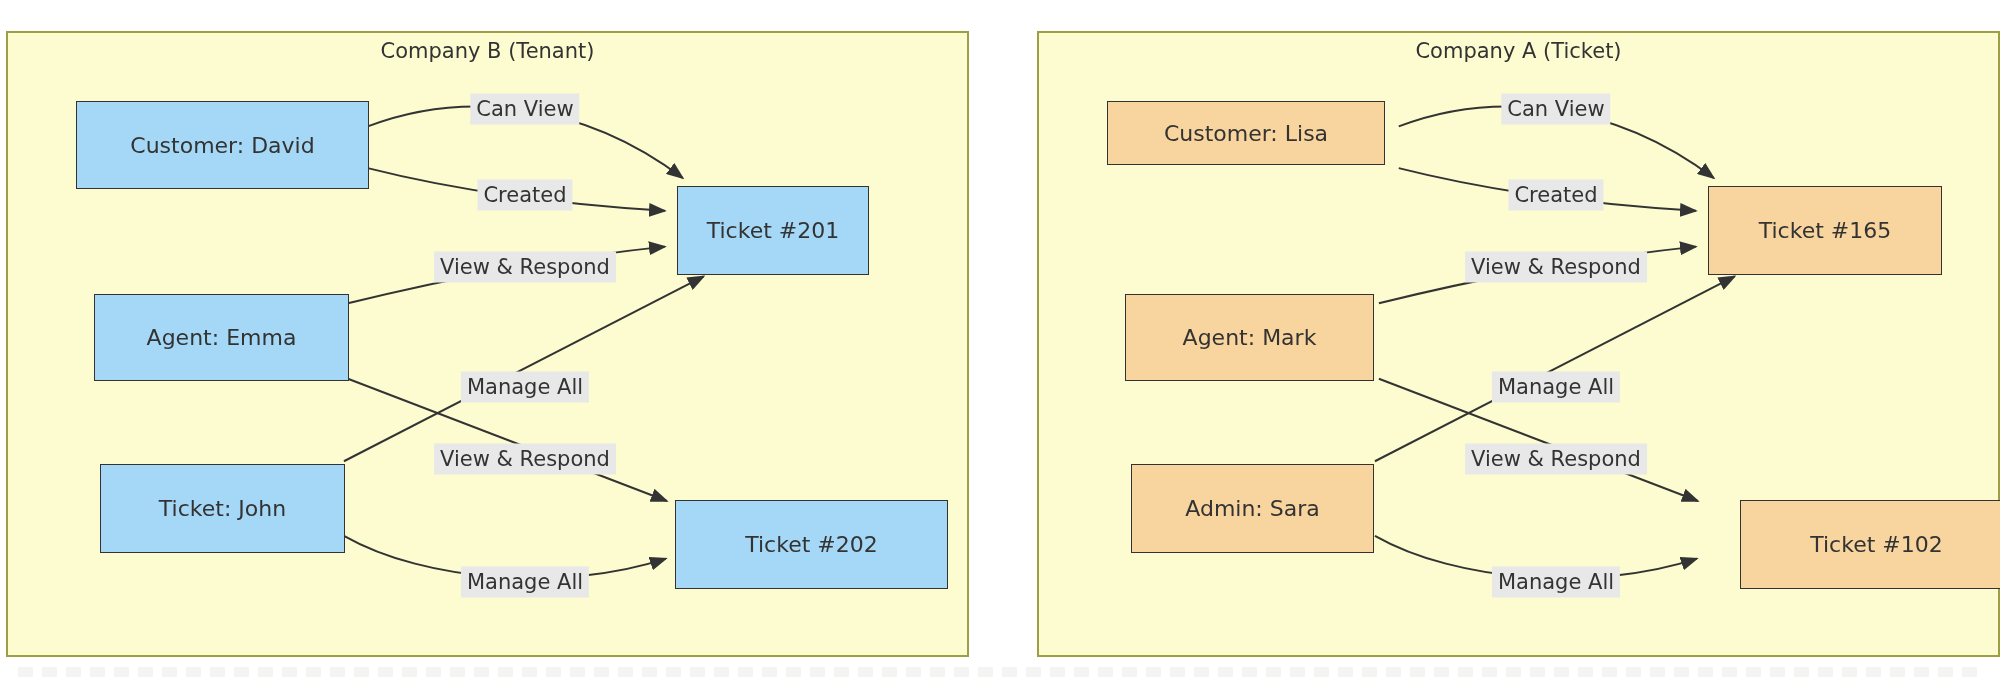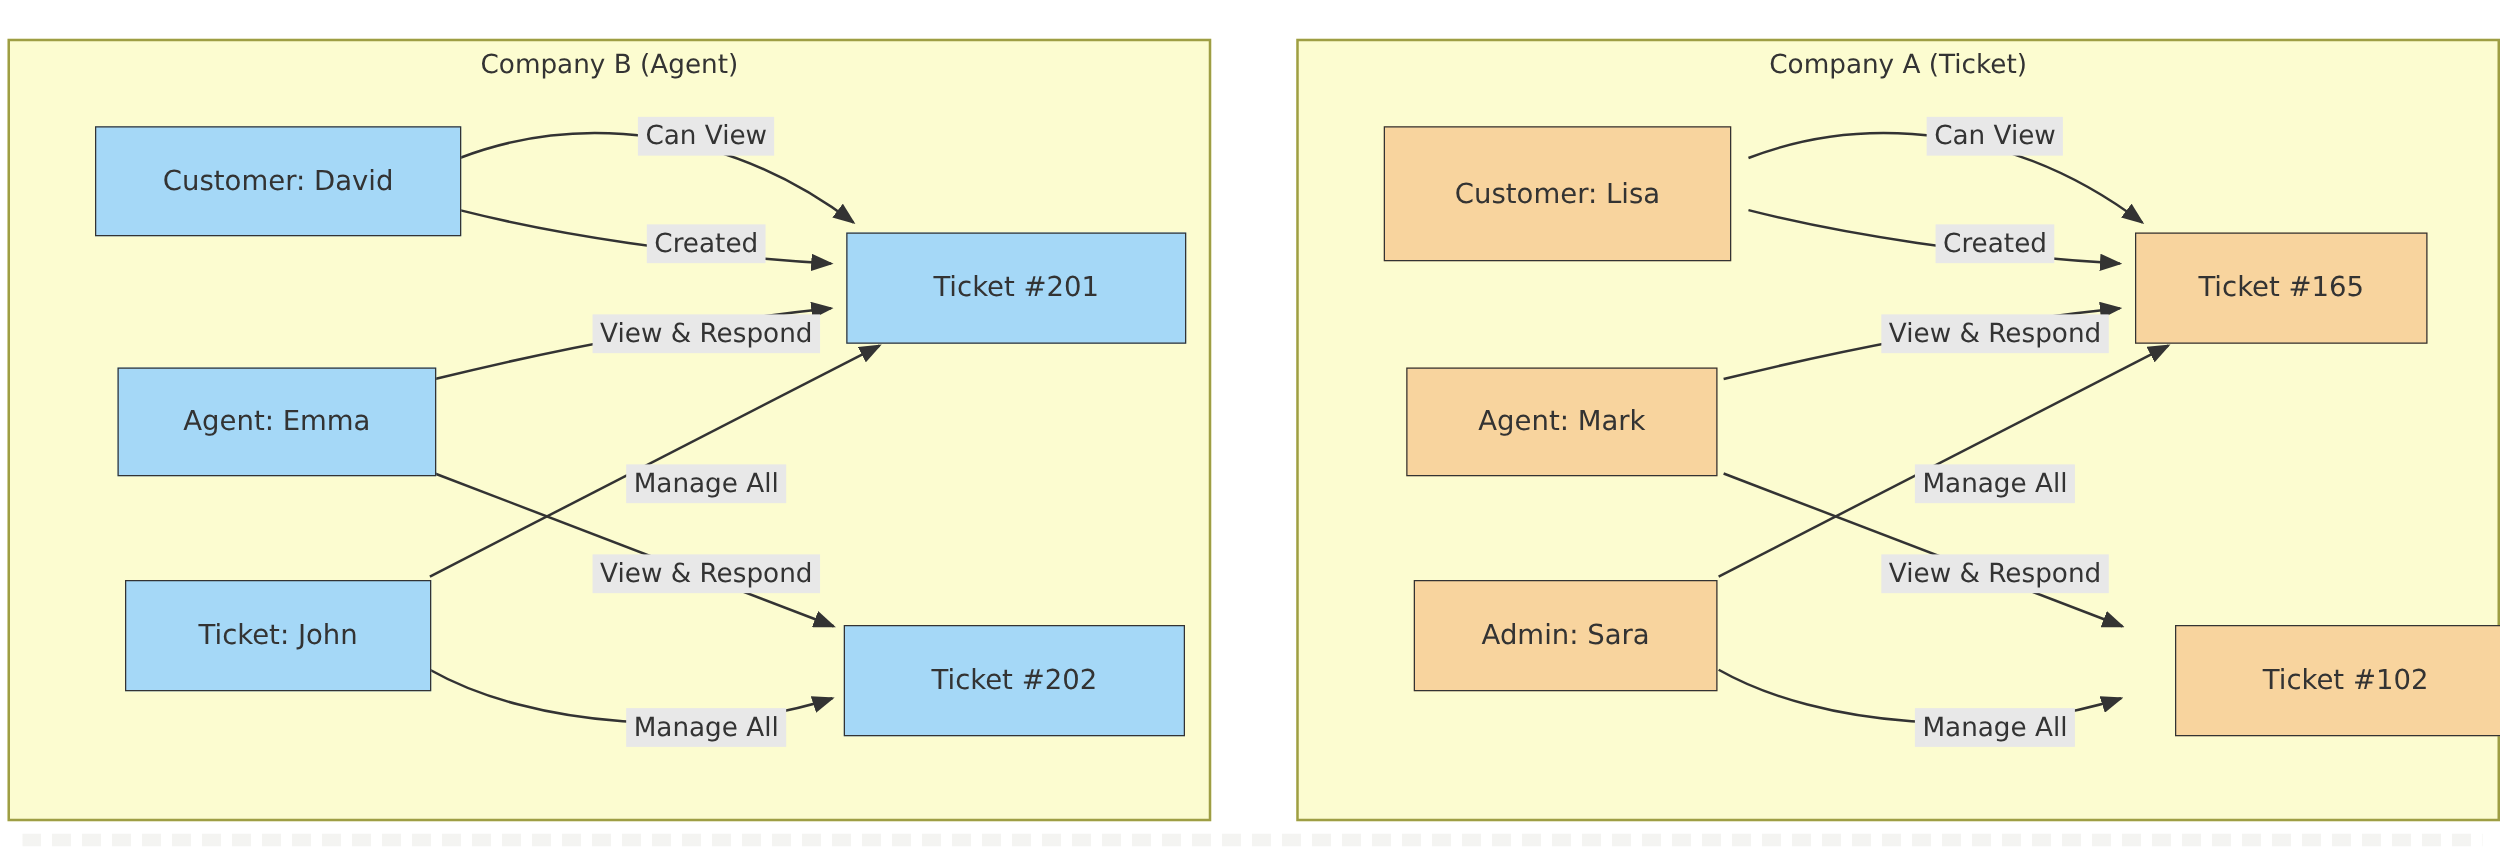--- a/index.html
+++ b/index.html
@@ -59,37 +59,36 @@
   .panel-blue .node { background: var(--node-fill-left, #a5d8f7); }
   .panel-orange .node { background: var(--node-fill-right, #f8d49e); }
   .edge-label {
     position: absolute;
     transform: translate(-50%, -50%);
     background: var(--edge-label-bg, #e8e8e8);
     padding: 3px 6px;
     font-size: 21px;
     line-height: 25px;
     white-space: nowrap;
-    margin-left: 40px;
   }
   .bottom-strip {
     position: absolute;
     left: 18px;
     right: 14px;
     top: 667px;
     height: 10px;
     background: repeating-linear-gradient(90deg, #ebebe7 0 15px, rgba(255,255,255,0) 15px 24px);
     opacity: 0.55;
   }
 </style>
 </head>
 <body>
 
 <div class="panel panel-blue" style="left:6px">
-  <div class="panel-title">Company B (Agent)</div>
+  <div class="panel-title">Company B (Tenant)</div>
 
   <svg class="edge-svg" viewBox="0 0 963 626">
     <defs>
       <marker id="ah0" markerUnits="userSpaceOnUse" markerWidth="18" markerHeight="14" refX="16" refY="7" orient="auto">
         <path d="M0,0 L18,7 L0,14 Z" fill="#333333"></path>
       </marker>
     </defs>
     <path class="edge" d="M361,94 C455,58 575,68 678,146" marker-end="url(#ah0)"></path>
     <path class="edge" d="M361,136 C440,156 545,172 660,179" marker-end="url(#ah0)"></path>
     <path class="edge" d="M341,272 C430,250 545,227 660,215" marker-end="url(#ah0)"></path>
@@ -100,21 +99,21 @@
 
   <div class="node" style="left:86px;top:261px;width:255px;height:87px">
     <span>Agent: Emma</span>
   </div>
   <div class="node" style="left:68px;top:68px;width:293px;height:88px">
     <span>Customer: David</span>
   </div>
   <div class="node" style="left:92px;top:431px;width:245px;height:89px">
     <span>Ticket: John</span>
   </div>
-  <div class="node" style="left:669px;top:153px;width:272px;height:89px">
+  <div class="node" style="left:669px;top:153px;width:192px;height:89px">
     <span>Ticket #201</span>
   </div>
   <div class="node" style="left:667px;top:467px;width:273px;height:89px">
     <span>Ticket #202</span>
   </div>
 
   <div class="edge-label" style="left:517px;top:76px">Can View</div>
   <div class="edge-label" style="left:517px;top:162px">Created</div>
   <div class="edge-label" style="left:517px;top:234px">View &amp; Respond</div>
   <div class="edge-label" style="left:517px;top:354px">Manage All</div>
@@ -132,21 +131,21 @@
       </marker>
     </defs>
     <path class="edge" d="M361,94 C455,58 575,68 678,146" marker-end="url(#ah1)"></path>
     <path class="edge" d="M361,136 C440,156 545,172 660,179" marker-end="url(#ah1)"></path>
     <path class="edge" d="M341,272 C430,250 545,227 660,215" marker-end="url(#ah1)"></path>
     <path class="edge" d="M337,431 L699,245" marker-end="url(#ah1)"></path>
     <path class="edge" d="M341,348 L662,471" marker-end="url(#ah1)"></path>
     <path class="edge" d="M337,506 C420,553 560,562 661,529" marker-end="url(#ah1)"></path>
   </svg>
 
-  <div class="node" style="left:68px;top:68px;width:278px;height:108px">
+  <div class="node" style="left:68px;top:68px;width:278px;height:64px">
     <span>Customer: Lisa</span>
   </div>
   <div class="node" style="left:92px;top:431px;width:243px;height:89px">
     <span>Admin: Sara</span>
   </div>
   <div class="node" style="left:86px;top:261px;width:249px;height:87px">
     <span>Agent: Mark</span>
   </div>
   <div class="node" style="left:669px;top:153px;width:234px;height:89px">
     <span>Ticket #165</span>

